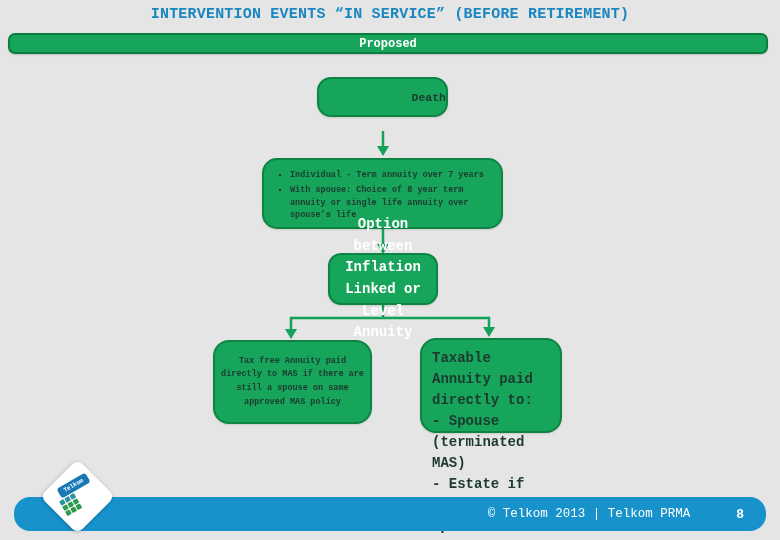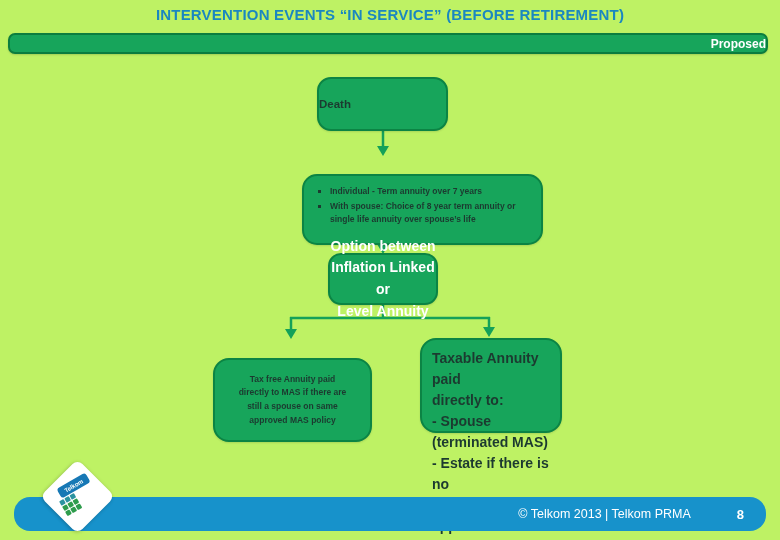--- a/index.html
+++ b/index.html
@@ -1,58 +1,57 @@
 <!DOCTYPE html>
 <html><head>
 <meta charset="utf-8">
 <style>
   html,body { margin:0; padding:0; background:#fff; }
   .slide {
-    position:relative; width:780px; height:540px; background:#bef264;
-    font-family:Liberation Sans, sans-serif; overflow:hidden;
+    position:relative; width:780px; height:540px; background:#e5e5e5;
+    font-family:Liberation Mono, monospace; overflow:hidden;
   }
   .title {
     position:absolute; top:6px; left:0; right:0; text-align:center;
     color:#1a87c0; font-weight:bold; font-size:15px; letter-spacing:.2px;
   }
   .banner {
     position:absolute; left:8px; top:33px; width:760px; height:21px;
     background:#17a55b; border:2px solid #0b7d3f; border-radius:7px;
-    display:flex; align-items:center; justify-content:flex-end;
+    display:flex; align-items:center; justify-content:center;
     color:#fff; font-weight:bold; font-size:12px;
     box-shadow:0 1px 2px rgba(0,0,0,.15); box-sizing:border-box;
   }
   .gbox {
     position:absolute; background:#17a55b; border:2.5px solid #0b8444;
     box-sizing:border-box; box-shadow:0 1px 2px rgba(0,0,0,.12);
   }
   .death {
-    left:317px; top:77px; width:131px; height:54px; border-radius:14px;
-    display:flex; align-items:center; justify-content:flex-start;
+    left:317px; top:77px; width:131px; height:40px; border-radius:14px;
+    display:flex; align-items:center; justify-content:flex-end;
     font-weight:bold; font-size:11.5px; color:#1c3a30;
   }
   .bullets {
-    left:262px; top:174px; width:241px; height:71px; border-radius:15px;
+    left:262px; top:158px; width:241px; height:71px; border-radius:15px;
     font-size:8.5px; font-weight:600; color:#1c3a30;
     padding:9px 8px 4px 8px;
-    margin-left:40px;
   }
   .bullets ul { margin:0; padding-left:18px; }
   .bullets li { list-style:square; margin-bottom:2px; line-height:1.5; }
   .option {
     left:328px; top:253px; width:110px; height:52px; border-radius:13px;
     display:flex; align-items:center; justify-content:center; text-align:center;
     font-size:14px; font-weight:600; color:#ffffff;
     white-space:pre-line; line-height:1.55;
   }
   .taxfree {
     left:213px; top:340px; width:159px; height:84px; border-radius:16px;
     display:flex; align-items:center; justify-content:center; text-align:center;
     font-size:8.5px; font-weight:600; color:#1c3a30;
-    white-space:pre-line; line-height:1.6;margin-top:18px;
+    white-space:pre-line; line-height:1.6;
   }
   .taxable {
     left:420px; top:338px; width:142px; height:95px; border-radius:16px;
     font-size:14px; font-weight:600; color:#1c3a30;
     white-space:pre-line; line-height:1.5; text-align:left;
     padding:8px 6px 4px 10px;
   }
   .connectors { position:absolute; left:0; top:0; pointer-events:none; }
 
   .footer-bar {

